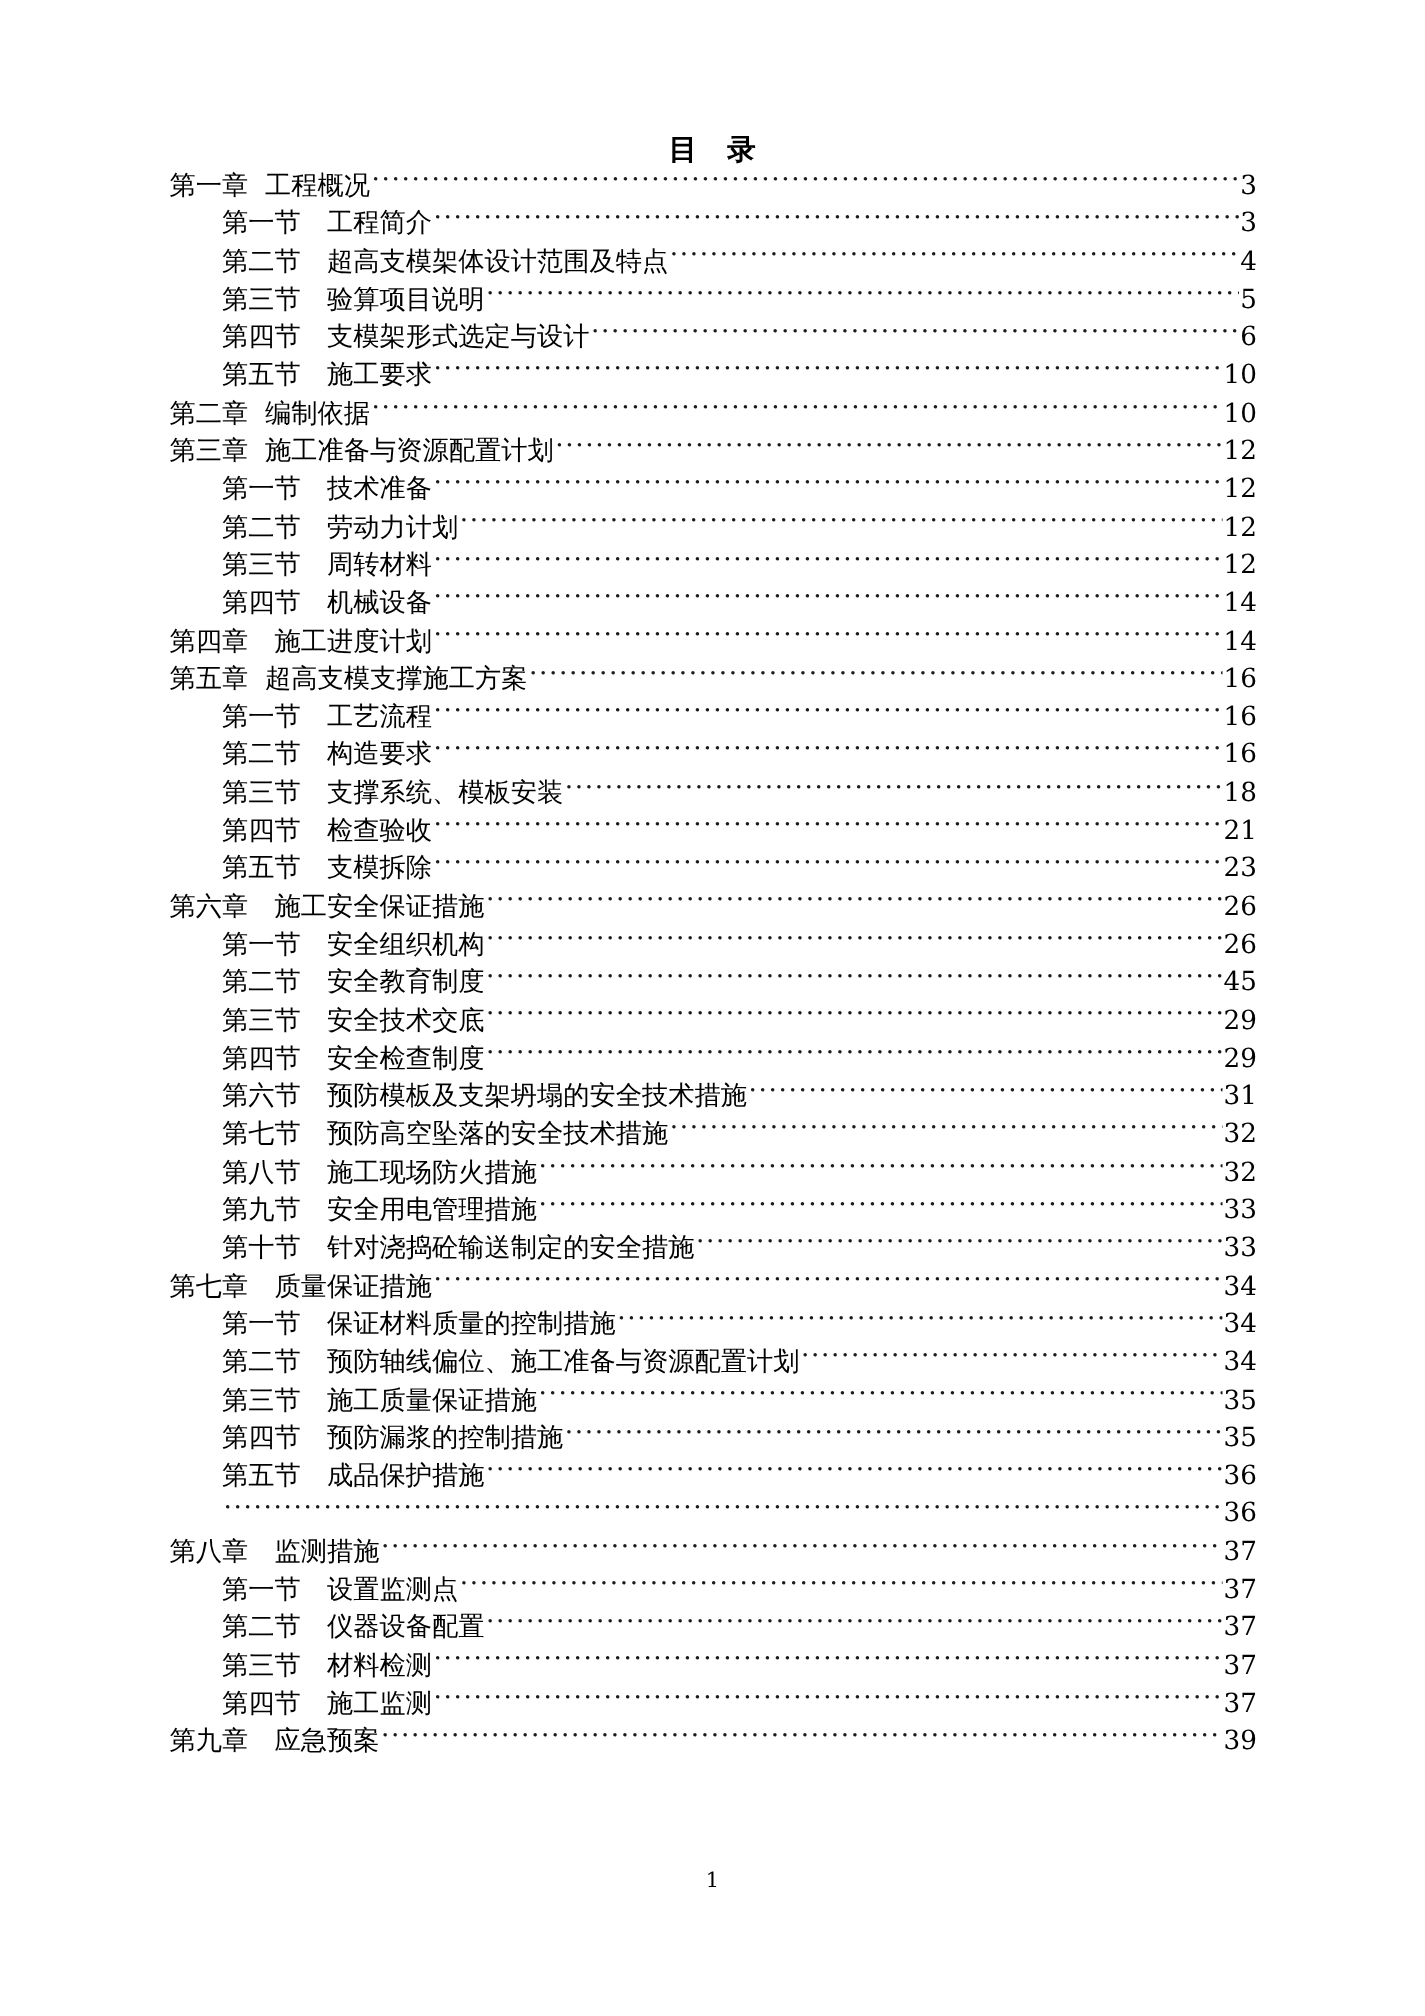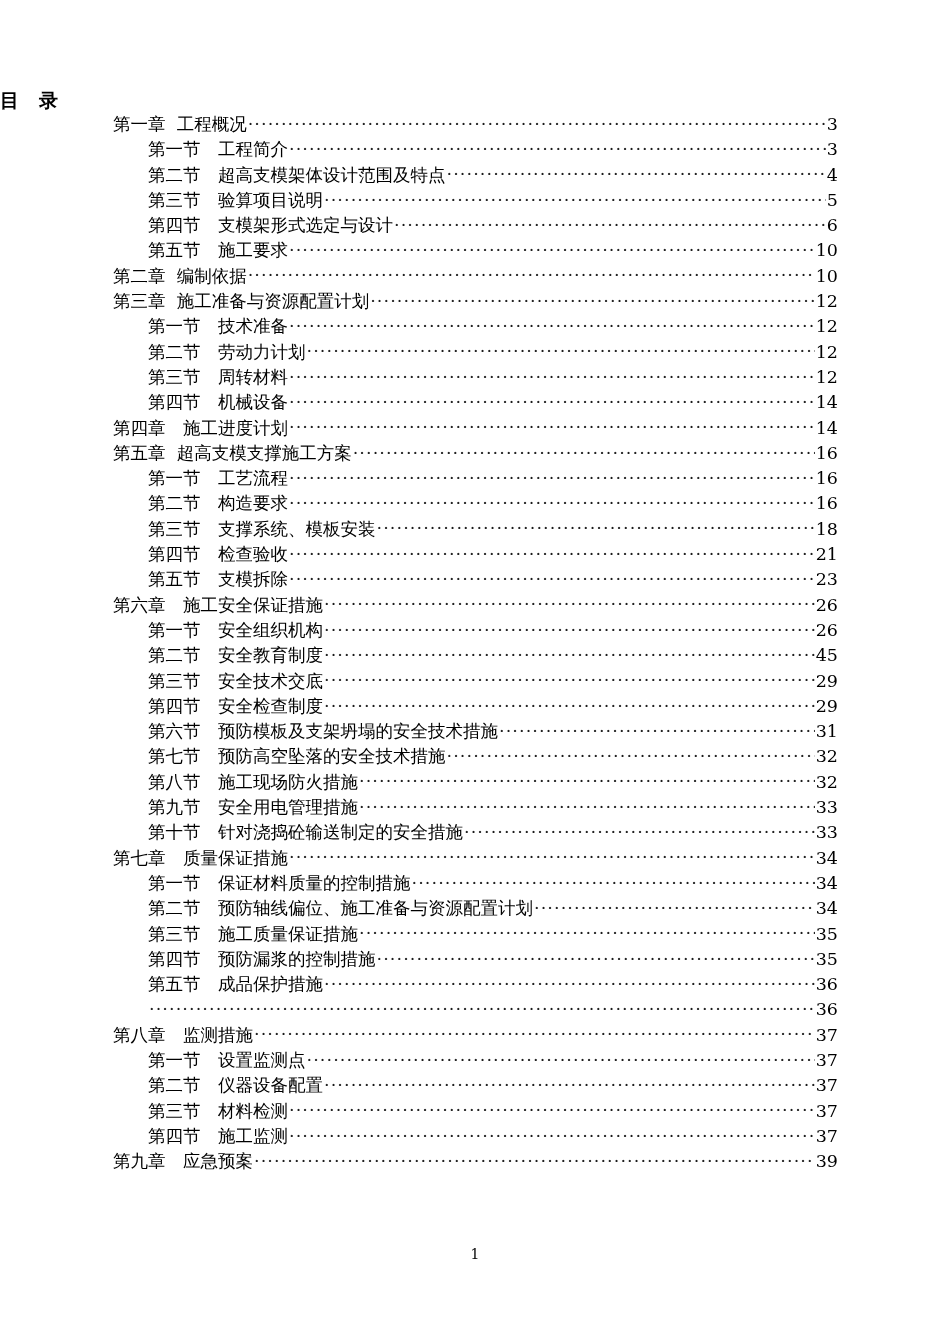--- a/index.html
+++ b/index.html
@@ -25,39 +25,40 @@
     height: 1344px;
     background: #ffffff;
   }
 
   
   .toc-title {
     position: absolute;
     left: 0;
     top: 88px;
     width: 950px;
+    text-align: center;
     font-size: 19px;
     line-height: 24px;
     font-weight: bold;
     letter-spacing: 0.5px;
     white-space: pre;
     font-family: "DejaVu Serif", "Liberation Serif", serif;
   }
 
   
   .toc-list {
     position: absolute;
     left: 113px;
     top: 112px;
     width: 725px;   
   }
 
   .toc-entry {
     display: flex;
-    align-items: center;
+    align-items: flex-start;
     height: 25.3px;
     font-size: 17.5px;
     line-height: 25.3px;
     white-space: nowrap;
     font-family: "DejaVu Serif", "Liberation Serif", serif;
   }
 
   .toc-entry.level-2 {
     padding-left: 35px;
   }

